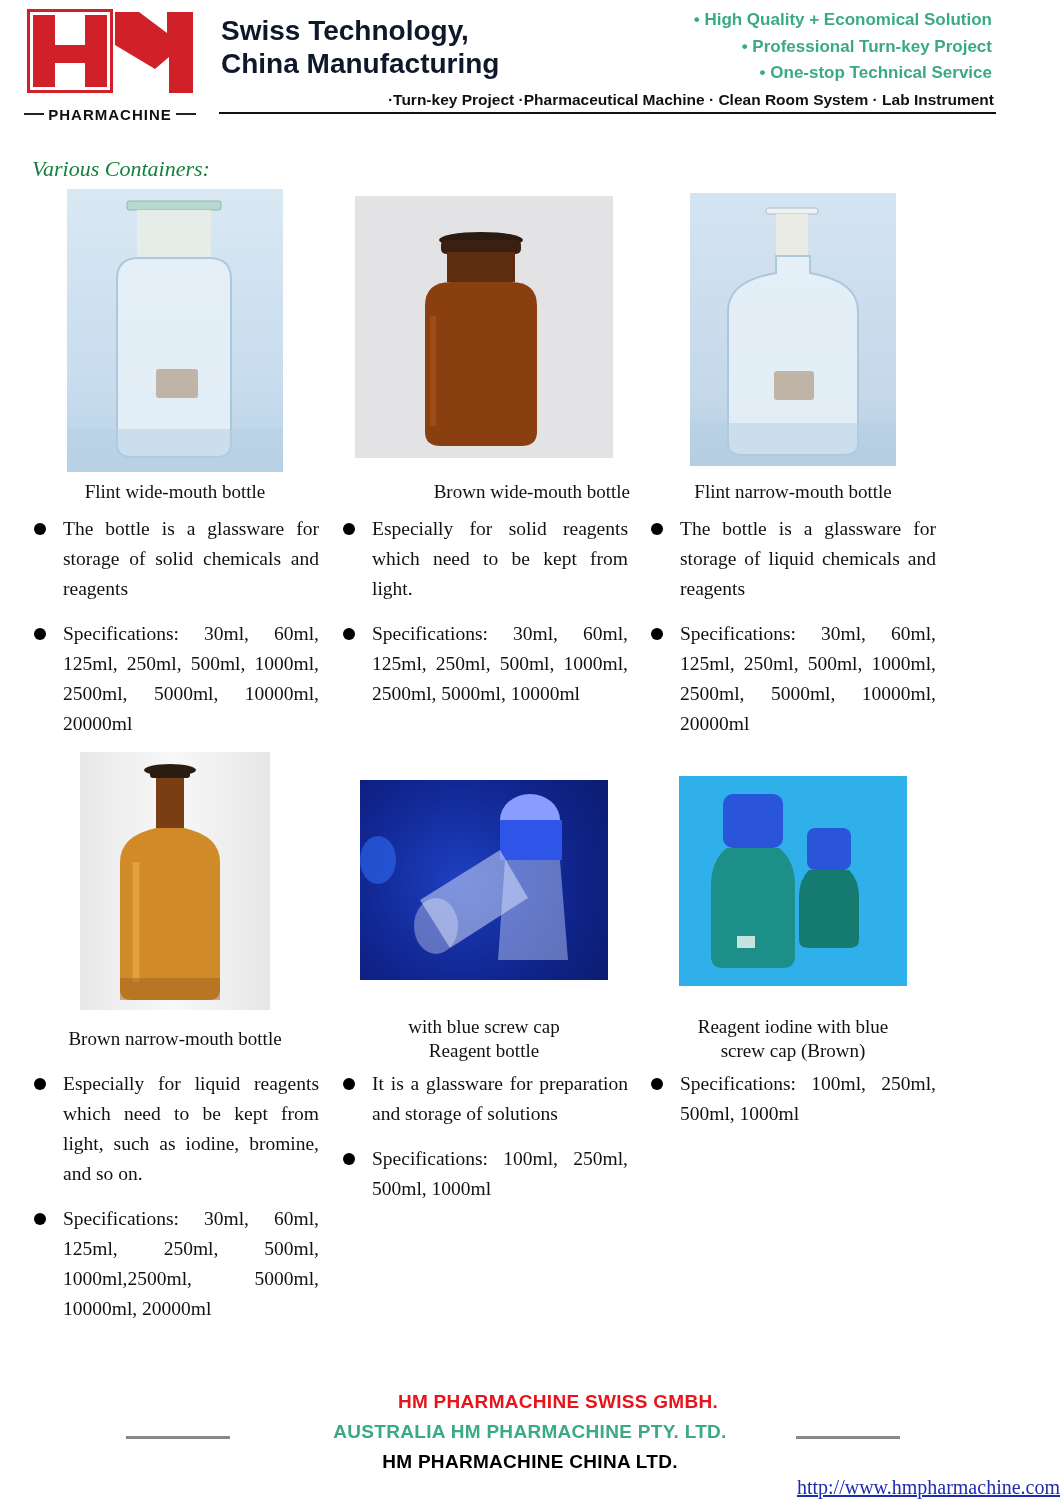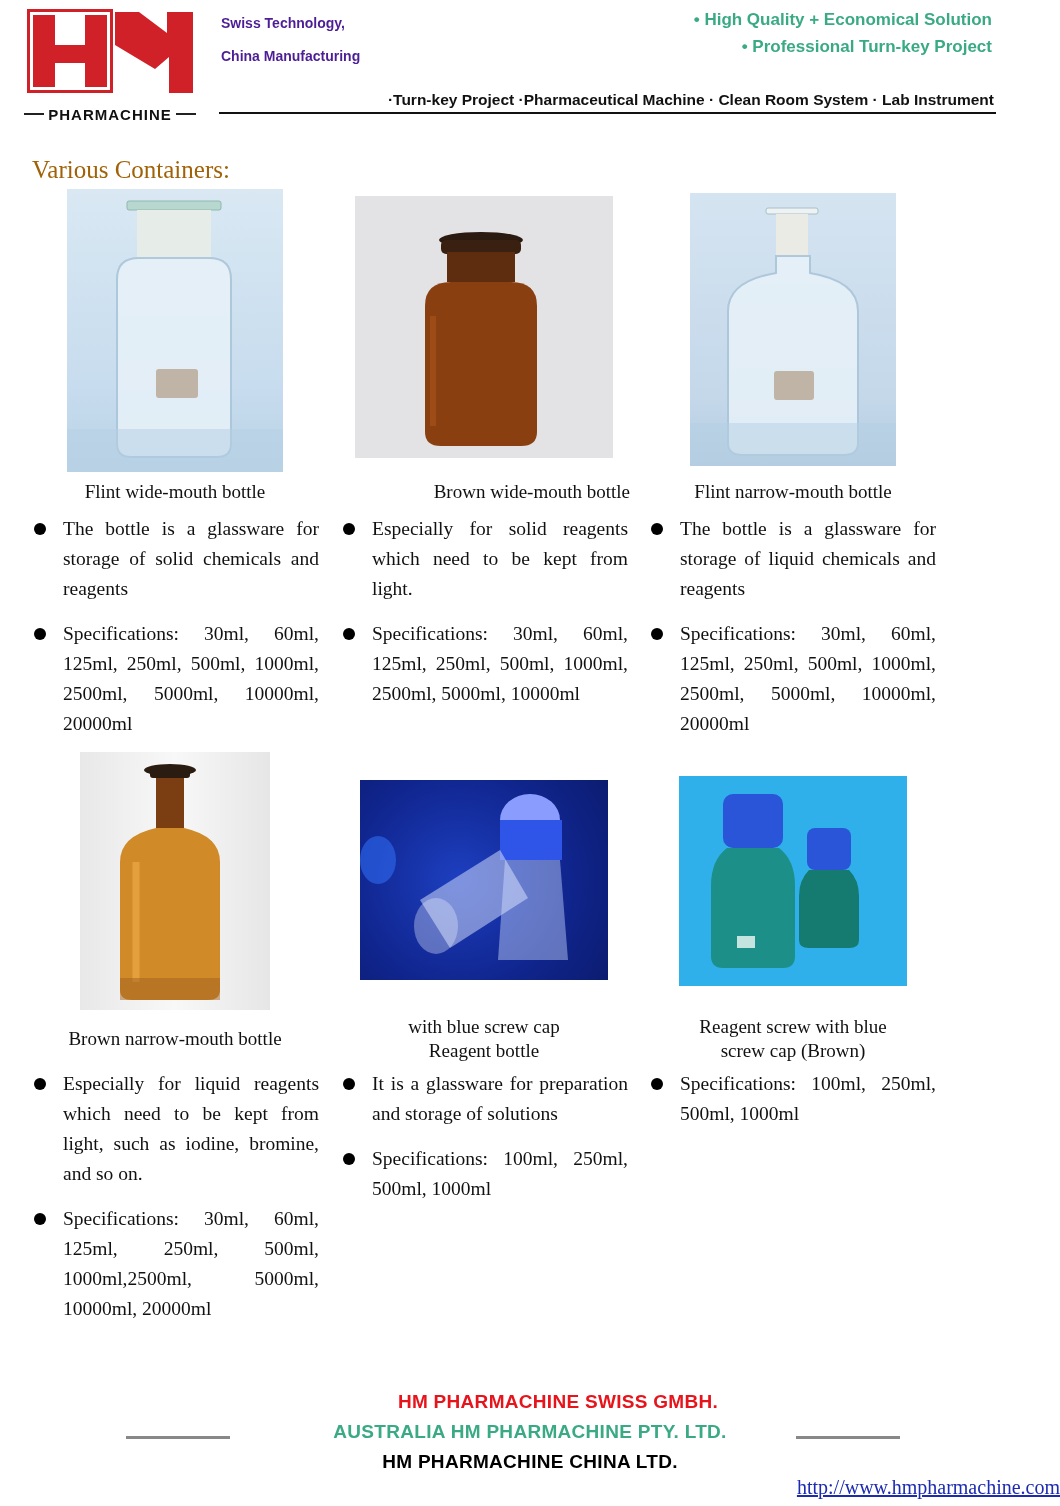--- a/index.html
+++ b/index.html
@@ -3,28 +3,28 @@
 <meta charset="utf-8">
 <style>
   html, body { margin:0; padding:0; background:#ffffff; }
   body { width:1060px; height:1506px; position:relative; overflow:hidden; font-family:"Liberation Serif", serif; color:#111; }
   .abs { position:absolute; }
 
   
   .logo { left:27px; top:9px; width:166px; height:84px; }
   .pharmachine { left:12px; top:104px; width:196px; height:20px; display:flex; align-items:center; justify-content:center; font-family:"Liberation Sans", sans-serif; font-weight:bold; font-size:15px; letter-spacing:1px; color:#111; }
   .pharmachine .dash { display:inline-block; width:20px; height:2px; background:#222; margin:0 4px; }
-  .tagline { left:221px; font-family:"Liberation Sans", sans-serif; font-weight:bold; font-size:14px; color:#4c1d95; }
+  .tagline { left:221px; font-family:"Liberation Sans", sans-serif; font-weight:bold; font-size:28px; color:#0f172a; }
   .tagline.l1 { top:15px; }
   .tagline.l2 { top:48px; }
   .bullets-right { right:68px; top:7px; text-align:right; font-family:"Liberation Sans", sans-serif; font-weight:bold; font-size:17px; color:#3aaa84; line-height:26.5px; }
   .services { left:298px; top:91px; width:696px; text-align:right; font-family:"Liberation Sans", sans-serif; font-size:15.5px; font-weight:bold; color:#111; }
   .header-rule { left:219px; top:112px; width:777px; height:2px; background:#111; }
 
-  .section-title { left:32px; top:156px; font-family:"Liberation Serif", serif; font-size:25px; color:#a16207; }
+  .section-title { left:32px; top:156px; font-family:"Liberation Serif", serif; font-style:italic; font-size:22px; color:#15803d; }
 
   
   .img { overflow:hidden; }
 
   
   .caption { text-align:center; font-size:19px; line-height:24px; color:#111;font-family:Liberation Serif, serif; }
   .blist { list-style:none; margin:0; padding:0; }
   .blist li { position:relative; padding-left:28px; font-size:19.5px; line-height:30px; text-align:justify; text-align-last:left; margin-bottom:15px; }
   .blist li .dot { position:absolute; left:-1px; top:9px; width:12px; height:12px; border-radius:50%; background:#000; }
 
@@ -54,20 +54,21 @@
   <span>PHARMACHINE</span>
   <span class="dash"></span>
 </div>
 
 <div class="abs tagline l1">Swiss Technology,</div>
 <div class="abs tagline l2">China Manufacturing</div>
 
 <div class="abs bullets-right">
   <div>• High Quality + Economical Solution</div>
   <div>•  Professional Turn-key Project</div>
+  <div>• One-stop Technical Service</div>
 </div>
 
 <div class="abs services">·Turn-key Project ·Pharmaceutical Machine · Clean Room System · Lab Instrument</div>
 <div class="abs header-rule"></div>
 
 <div class="abs section-title">Various Containers:</div>
 
 <div class="abs img" style="left:67px;top:189px;width:216px;height:283px;background:linear-gradient(180deg,#d9e8f3 0%,#c7dcee 70%,#b9d2e6 100%);">
   <svg width="216" height="283" viewBox="0 0 216 283">
     <rect x="60" y="12" width="94" height="9" rx="2" fill="#b8d8cf" stroke="#8fb8ad"></rect>
@@ -157,21 +158,21 @@
 <div class="abs caption" style="left:338px;top:1015px;width:292px;">
   <div>with blue screw cap</div>
   <div>Reagent bottle</div>
 </div>
 <ul class="abs blist" style="left:344px;top:1069px;width:284px;">
   <li><span class="dot"></span><span>It is a glassware for preparation and storage of solutions</span></li>
   <li><span class="dot"></span><span>Specifications: 100ml, 250ml, 500ml, 1000ml</span></li>
 </ul>
 
 <div class="abs caption" style="left:646px;top:1015px;width:294px;">
-  <div>Reagent screw with blue</div>
+  <div>Reagent iodine with blue</div>
   <div>screw cap (Brown)</div>
 </div>
 <ul class="abs blist" style="left:652px;top:1069px;width:284px;">
   <li><span class="dot"></span><span>Specifications: 100ml, 250ml, 500ml, 1000ml</span></li>
 </ul>
 
 <div class="abs footer-line" style="top:1391px;color:#e8141c;padding-left:28px;">HM PHARMACHINE SWISS GMBH.</div>
 <div class="abs footer-rule" style="left:126px;"></div>
 <div class="abs footer-line" style="top:1421px;color:#3aaa84;">AUSTRALIA HM PHARMACHINE PTY. LTD.</div>
 <div class="abs footer-rule" style="left:796px;"></div>

